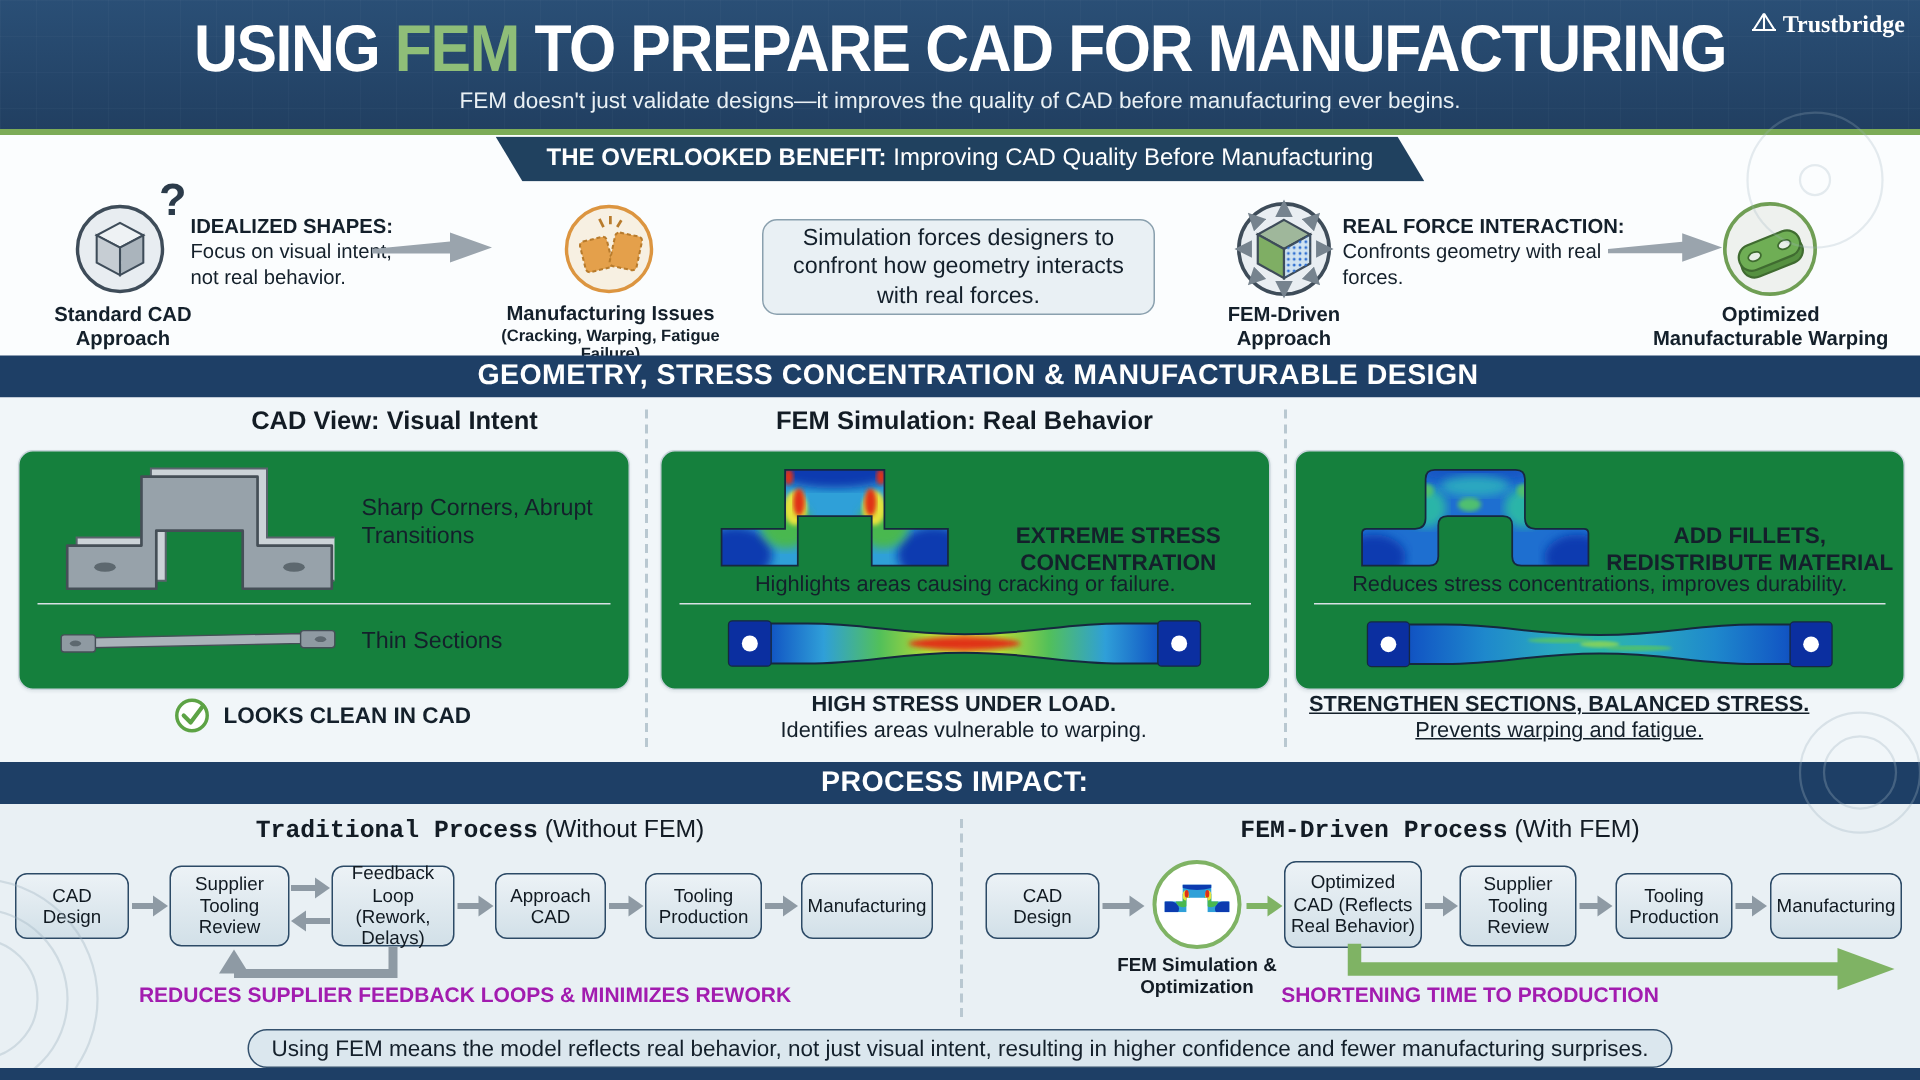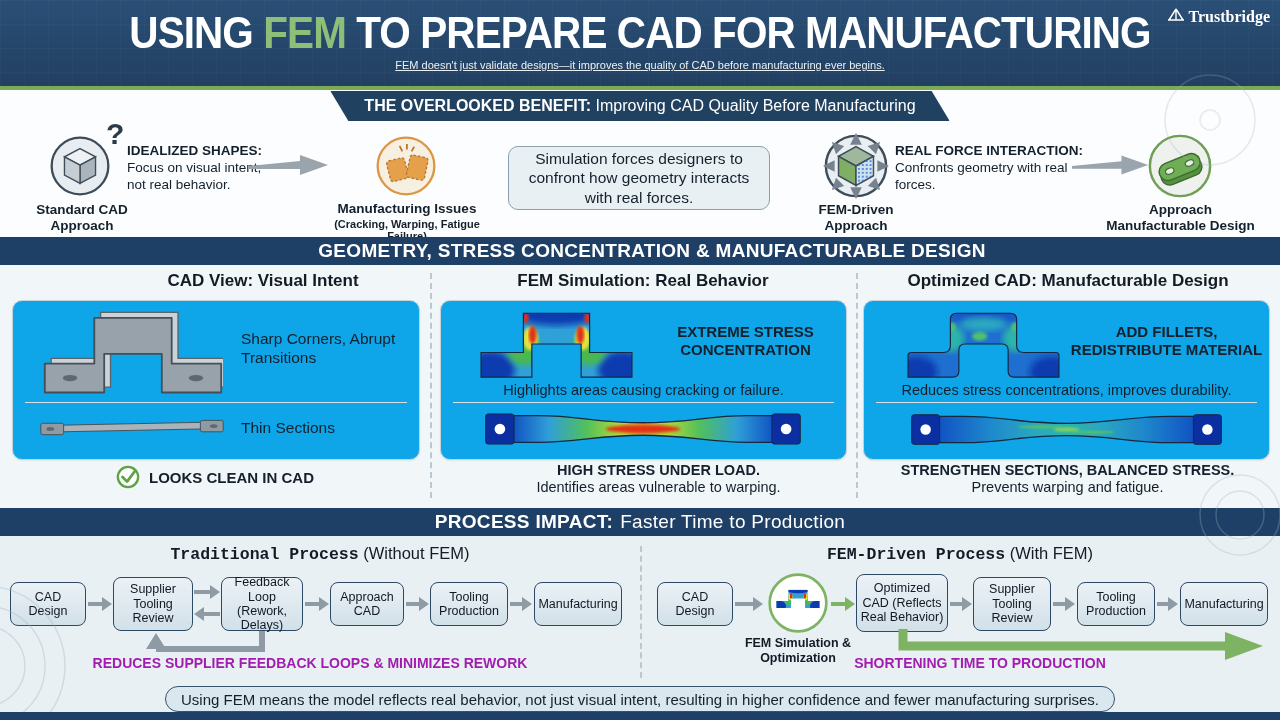--- a/index.html
+++ b/index.html
@@ -16,21 +16,21 @@
       }
   .header .bp{position:absolute;inset:0;opacity:.5;background-image:
       linear-gradient(rgba(255,255,255,.05) 1px,transparent 1px),
       linear-gradient(90deg,rgba(255,255,255,.05) 1px,transparent 1px);
       background-size:24px 24px;}
   .title{position:absolute;left:0;top:8px;width:100%;text-align:center;
       font-size:44px;font-weight:bold;color:#ffffff;letter-spacing:-1px;
       transform:scaleX(.92);white-space:nowrap;}
   .title .accent{color:#8fbe78;}
   .subtitle{position:absolute;left:0;top:59px;width:100%;text-align:center;
-      font-size:11px;color:#e9f0f4;text-decoration:underline;}
+      font-size:15px;color:#e9f0f4;}
   .logo{position:absolute;right:10px;top:7px;display:flex;align-items:center;gap:3px;
       color:#ffffff;font-family:"Liberation Serif",serif;font-weight:bold;font-size:16px;}
   .green-line{position:absolute;left:0;top:86px;width:1280px;height:4px;background:#7cab57;}
   
   .sec-top{position:absolute;left:0;top:90px;width:1280px;height:147px;background:#fbfdfe;}
   .banner{position:absolute;left:50%;transform:translateX(-50%);top:1px;height:30px;
       line-height:30px;background:#20415f;color:#fff;padding:0 34px;font-size:16px;
       clip-path:polygon(0 0,calc(100% - 18px) 0,100% 100%,18px 100%);white-space:nowrap;}
   .banner b{font-weight:bold;}
   
@@ -44,25 +44,25 @@
       display:flex;align-items:center;justify-content:center;text-align:center;
       font-size:15.5px;line-height:1.25;color:#14202b;padding:2px 10px;box-sizing:border-box;}
   
   .band{position:absolute;left:0;width:1280px;height:28px;background:#1e3f66;color:#fff;
       display:flex;align-items:center;justify-content:center;font-size:19px;letter-spacing:.3px;}
   .band b{font-weight:bold;margin-right:7px;}
   
   .sec-geo{position:absolute;left:0;top:265px;width:1280px;height:243px;background:#f1f6f9;}
   .col-head{position:absolute;top:6px;font-weight:bold;font-size:17px;text-align:center;color:#131c25;}
   .vsep{position:absolute;top:8px;height:225px;border-left:2px dashed #b9c8d1;}
-  .card{position:absolute;top:35px;height:158px;background:#0ea5e9;border:1px solid #c7d3da;
+  .card{position:absolute;top:35px;height:158px;background:#15803d;border:1px solid #c7d3da;
       border-radius:10px;box-shadow:0 1px 2px rgba(40,60,80,.08);}
   .card-hr{position:absolute;left:12px;right:12px;top:101px;border-top:1px solid #d8e0e5;}
   .card-text{position:absolute;font-size:15.5px;line-height:1.25;color:#14202b;}
-  .card-callout{position:absolute;font-weight:bold;font-size:15px;line-height:1.2;text-align:center;color:#14202b;}
+  .card-callout{position:absolute;font-weight:bold;font-size:15px;line-height:1.2;text-align:center;color:#14202b;margin-top:26px;}
   .card-caption{position:absolute;left:0;right:0;top:81px;text-align:center;font-size:14.5px;color:#14202b;}
   .col-footer{position:absolute;top:197px;text-align:center;font-size:14.5px;line-height:1.2;color:#14202b;}
   .col-footer b{display:block;font-size:14.5px;}
   .check-row{position:absolute;top:200px;display:flex;align-items:center;justify-content:center;gap:9px;
       font-weight:bold;font-size:15px;color:#14202b;}
   
   .sec-proc{position:absolute;left:0;top:536px;width:1280px;height:177px;background:#e9f0f4;}
   .proc-title{position:absolute;top:8px;text-align:center;font-size:16.5px;color:#131c25;}
   .proc-title b{font-weight:bold;font-family:Liberation Mono, monospace;}
   .flow-box{position:absolute;background:linear-gradient(180deg,#ecf2f6,#d2e0e8);
@@ -184,31 +184,30 @@
 
   <svg width="68" height="68" viewBox="0 0 70 70" style="position:absolute;left:1146px;top:132px;">
     <circle cx="35" cy="35" r="31" fill="#eef1ee" stroke="#6f9e54" stroke-width="2.5"></circle>
     <g transform="rotate(-22 35 37)">
       <rect x="13" y="32" width="44" height="18" rx="9" fill="#559040" stroke="#3f6b30" stroke-width="1.5"></rect>
       <rect x="13" y="27" width="44" height="18" rx="9" fill="#6fae55" stroke="#3f6b30" stroke-width="1.5"></rect>
       <ellipse cx="24" cy="36" rx="4.5" ry="3" fill="#e8efe8" stroke="#3f6b30" stroke-width="1.2"></ellipse>
       <ellipse cx="46" cy="36" rx="4.5" ry="3" fill="#e8efe8" stroke="#3f6b30" stroke-width="1.2"></ellipse>
     </g>
   </svg>
-  <div class="circle-label" style="left:1098px;top:202px;width:165px;">Approach Manufacturable Design</div>
+  <div class="circle-label" style="left:1098px;top:202px;width:165px;">Optimized Manufacturable Warping</div>
 
   <div class="band" style="top:237px;font-weight:bold;padding-left:12px;">GEOMETRY, STRESS CONCENTRATION &amp; MANUFACTURABLE DESIGN</div>
 
   <div class="sec-geo grid-bg">
     <div class="vsep" style="left:430px;"></div>
     <div class="vsep" style="left:856px;"></div>
 
     <div class="col-head" style="left:0;width:430px;padding-left:48px;">CAD View: Visual Intent</div>
     <div class="col-head" style="left:430px;width:426px;">FEM Simulation: Real Behavior</div>
-    <div class="col-head" style="left:856px;width:424px;">Optimized CAD: Manufacturable Design</div>
 
     <div class="card" style="left:12px;width:406px;">
       <svg width="180" height="90" viewBox="0 0 200 100" style="position:absolute;left:30px;top:6px;">
         <path d="M2,95 L2,63 L57,63 L57,12 L143,12 L143,63 L198,63 L198,95 L132,95 L132,52 L68,52 L68,95 Z" transform="translate(7,-6)" fill="#ccd3d8" stroke="#5a646d" stroke-width="1.5"></path>
         <path d="M2,95 L2,63 L57,63 L57,12 L143,12 L143,63 L198,63 L198,95 L132,95 L132,52 L68,52 L68,95 Z" fill="#97a2aa" stroke="#454f57" stroke-width="2" stroke-linejoin="round"></path>
         <ellipse cx="30" cy="79" rx="8" ry="3.5" fill="#5d686f"></ellipse>
         <ellipse cx="170" cy="79" rx="8" ry="3.5" fill="#5d686f"></ellipse>
       </svg>
       <div class="card-text" style="left:228px;top:28px;width:160px;">Sharp Corners, Abrupt Transitions</div>
       <div class="card-hr"></div>
@@ -281,21 +280,21 @@
             </filter>
         </defs>
         <path d="M4,5 L62,5 C108,5 128,13 180,13 C232,13 252,5 298,5 L356,5 L356,35 L298,35 C252,35 232,27 180,27 C128,27 108,35 62,35 L4,35 Z" fill="url(#gradBar1)" stroke="#16283f" stroke-width="1.5"></path>
         <ellipse cx="180" cy="20" rx="42" ry="4.5" fill="#e03018" filter="url(#bl2b)"></ellipse>
         <rect x="3" y="3" width="32" height="34" rx="3" fill="#0b2fa0" stroke="#16283f"></rect>
         <rect x="325" y="3" width="32" height="34" rx="3" fill="#0b2fa0" stroke="#16283f"></rect>
         <circle cx="19" cy="20" r="6" fill="#ffffff"></circle>
         <circle cx="341" cy="20" r="6" fill="#ffffff"></circle>
       </svg>
     </div>
-    <div class="col-footer" style="left:476px;width:365px;">
+    <div class="col-footer" style="left:460px;width:365px;">
       <b>HIGH STRESS UNDER LOAD.</b>
       <span>Identifies areas vulnerable to warping.</span>
     </div>
 
     <div class="card" style="left:863px;width:405px;">
       <svg width="155" height="77" viewBox="0 0 200 100" style="position:absolute;left:42px;top:3px;">
         <defs>
           <clipPath id="clipB2">
               <path d="M2,95 L2,67 Q2,63 6,63 L48,63 Q57,63 57,54 L57,20 Q57,12 65,12 L135,12 Q143,12 143,20 L143,54 Q143,63 152,63 L194,63 Q198,63 198,67 L198,95 L140,95 Q132,95 132,87 L132,60 Q132,52 124,52 L76,52 Q68,52 68,60 L68,87 Q68,95 60,95 Z"></path>
             </clipPath>
@@ -343,29 +342,28 @@
         <path d="M4,5 L62,5 C108,5 128,13 180,13 C232,13 252,5 298,5 L356,5 L356,35 L298,35 C252,35 232,27 180,27 C128,27 108,35 62,35 L4,35 Z" fill="url(#gradBar2)" stroke="#16283f" stroke-width="1.5"></path>
         <ellipse cx="150" cy="17" rx="25" ry="2" fill="#4fc070" filter="url(#bl1d)"></ellipse>
         <ellipse cx="210" cy="23" rx="25" ry="2" fill="#4fc070" filter="url(#bl1d)"></ellipse>
         <ellipse cx="180" cy="20" rx="15" ry="2.5" fill="#7fd060" filter="url(#bl1d)"></ellipse>
         <rect x="3" y="3" width="32" height="34" rx="3" fill="#0b2fa0" stroke="#16283f"></rect>
         <rect x="325" y="3" width="32" height="34" rx="3" fill="#0b2fa0" stroke="#16283f"></rect>
         <circle cx="19" cy="20" r="6" fill="#ffffff"></circle>
         <circle cx="341" cy="20" r="6" fill="#ffffff"></circle>
       </svg>
     </div>
-    <div class="col-footer" style="left:880px;width:375px;">
+    <div class="col-footer" style="left:852px;width:375px;text-decoration:underline;">
       <b>STRENGTHEN SECTIONS, BALANCED STRESS.</b>
       <span>Prevents warping and fatigue.</span>
     </div>
   </div>
 
   <div class="band" style="top:508px;">
     <b>PROCESS IMPACT:</b>
-    <span>Faster Time to Production</span>
   </div>
 
   <div class="sec-proc grid-bg">
     <div class="vsep" style="left:640px;top:10px;height:132px;"></div>
 
     <div class="proc-title" style="left:40px;width:560px;">
       <b>Traditional Process</b><span> (Without FEM)</span>
     </div>
     <div class="proc-title" style="left:680px;width:560px;">
       <b>FEM-Driven Process</b><span> (With FEM)</span>

